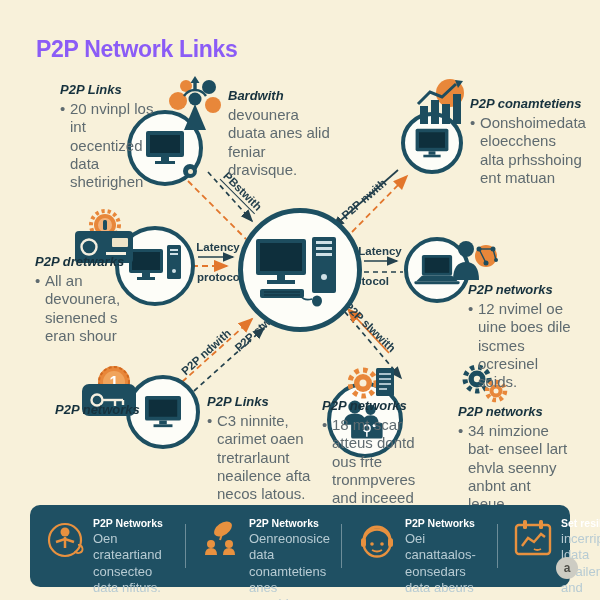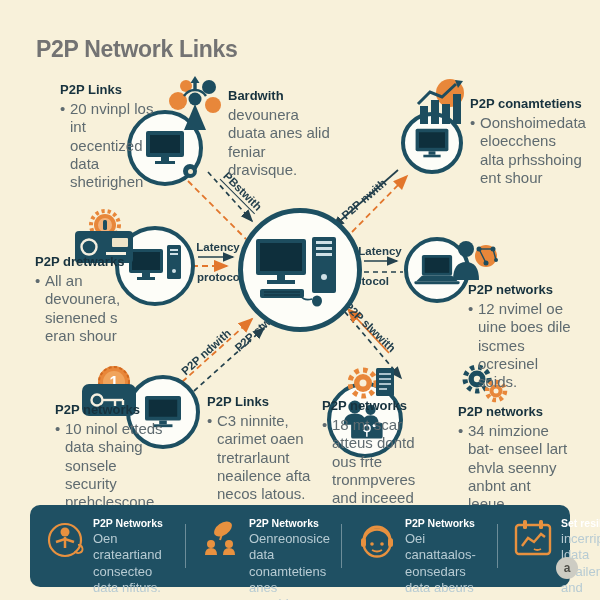--- a/index.html
+++ b/index.html
@@ -1,28 +1,28 @@
 <!DOCTYPE html>
 <html><head>
 <meta charset="utf-8">
 <style>
   * { margin:0; padding:0; box-sizing:border-box; }
   body { background:#ddd; font-family:"Liberation Sans", sans-serif; }
   .stage { position:relative; width:600px; height:600px; background:#f8f1da; overflow:hidden; font-family:"Liberation Sans", sans-serif; }
-  .title { position:absolute; left:36px; top:36px; font-size:23px; font-weight:700; color:#737373; letter-spacing:-0.3px; }
+  .title { position:absolute; left:36px; top:36px; font-size:23px; font-weight:700; color:#8b5cf6; letter-spacing:-0.3px; }
 
   
   .node { position:absolute; background:#fdfdf8; border:4px solid #1d4f61; border-radius:50%; display:flex; align-items:center; justify-content:center; }
   .node-center { border-width:5px; }
   .node-badge { position:absolute; right:2px; bottom:4px; width:14px; height:14px; border-radius:50%; background:#1d4f61; }
   .node-badge::after { content:""; position:absolute; left:4.5px; top:4.5px; width:5px; height:5px; border-radius:50%; background:#f3e9cf; }
 
   
   .callout { position:absolute; }
-  .co-head { font-size:13px; font-weight:700; color:#17323e; margin-bottom:3px; }
+  .co-head { font-size:13px; font-weight:700; color:#17323e; margin-bottom:3px;font-style:italic; }
   .co-body { font-size:15px; line-height:1.22; color:#5f6b70; position:relative; padding-left:10px; }
   .co-body::before { content:"\2022"; position:absolute; left:0; top:0; color:#5f6b70; }
   .co-body.no-bullet { padding-left:0; }
   .co-body.no-bullet::before { content:none; }
 
   
   .conn-label { position:absolute; font-size:11.5px; font-weight:600; color:#233f4c; white-space:nowrap; transform:translate(-50%,-50%); }
   .conn-label.rot45  { transform:translate(-50%,-50%) rotate(45deg); }
   .conn-label.rotm41 { transform:translate(-50%,-50%) rotate(-41deg); }
   .conn-label.rotm42 { transform:translate(-50%,-50%) rotate(-42deg); }
@@ -274,36 +274,35 @@
     <div class="co-body">20 nvinpl los int oecentized data shetirighen</div>
   </div>
 
   <div class="callout" style="left:228px; top:88px; width:106px;">
     <div class="co-head">Bardwith</div>
     <div class="co-body no-bullet">devounera duata anes alid feniar dravisque.</div>
   </div>
 
   <div class="callout" style="left:470px; top:96px; width:112px;">
     <div class="co-head">P2P conamtetiens</div>
-    <div class="co-body">Oonshoimedata eloecchens alta prhsshoing ent shour</div>
+    <div class="co-body">Oonshoimedata eloecchens alta prhsshoing ent matuan</div>
   </div>
 
   <div class="callout" style="left:35px; top:254px; width:112px;">
     <div class="co-head">P2P dretwarks</div>
     <div class="co-body">All an devounera, sienened s eran shour</div>
   </div>
 
   <div class="callout" style="left:468px; top:282px; width:108px;">
     <div class="co-head">P2P networks</div>
     <div class="co-body">12 nvimel oe uine boes dile iscmes ocresinel soids.</div>
   </div>
 
   <div class="callout" style="left:55px; top:402px; width:115px;">
     <div class="co-head">P2P networks</div>
-    <div class="co-body">10 ninol etteds data shaing sonsele security prehclescone.</div>
   </div>
 
   <div class="callout" style="left:207px; top:394px; width:112px;">
     <div class="co-head">P2P Links</div>
     <div class="co-body">C3 ninnite, carimet oaen tretrarlaunt neailence afta necos latous.</div>
   </div>
 
   <div class="callout" style="left:322px; top:398px; width:110px;">
     <div class="co-head">P2P networks</div>
     <div class="co-body">18 mt scar atteus dontd ous frte tronmpveres and inceeed date tehes.</div>

